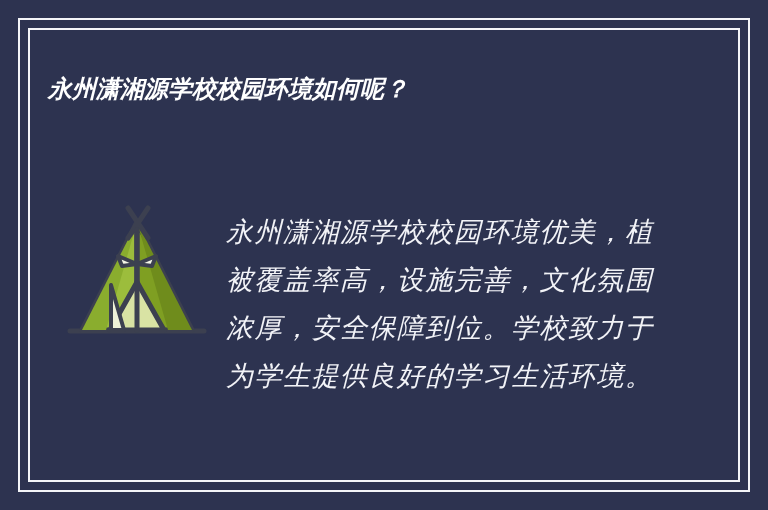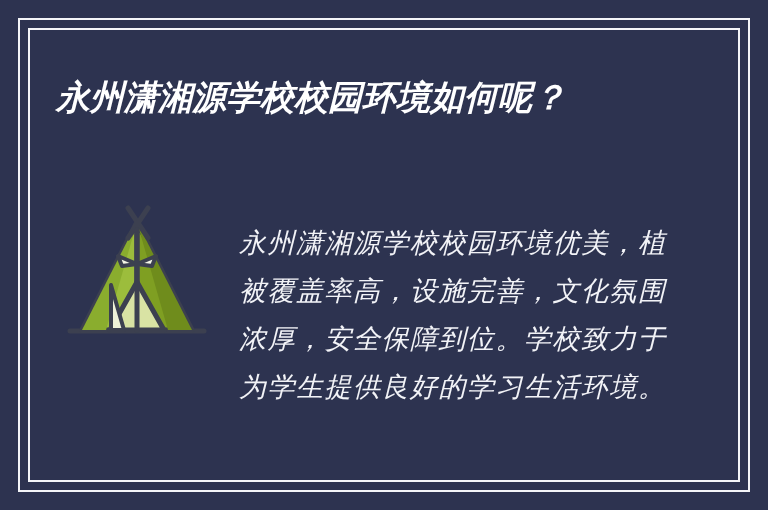--- a/index.html
+++ b/index.html
@@ -43,23 +43,23 @@
     bottom: 28px;
     border-width: 2px;
   }
 
   
   #title {
     position: absolute;
     left: 48px;
     top: 62px;
     width: 630px;
-    margin: 8px;
+    margin: 0;
     font-family: "Liberation Sans", "DejaVu Sans", sans-serif;
-    font-size: 34px;
+    font-size: 24px;
     font-weight: bold;
     font-style: italic;
     line-height: 54px;
     letter-spacing: 0px;
     color: #ffffff;
     white-space: normal;
     word-break: break-all;
   }
 
   
@@ -75,22 +75,22 @@
     width: 150px;
     height: 150px;
   }
 
   
   #body-copy {
     position: absolute;
     left: 226px;
     top: 208px;
     width: 430px;
-    margin: 13px;
-    font-family: Liberation Mono, monospace;
+    margin: 0;
+    font-family: Liberation Sans, sans-serif;
     font-size: 27px;
     font-style: italic;
     font-weight: normal;
     line-height: 48px;
     letter-spacing: 1.5px;
     color: #f2f3f7;
     text-align: left;
     word-break: break-all;
   }
 </style>

